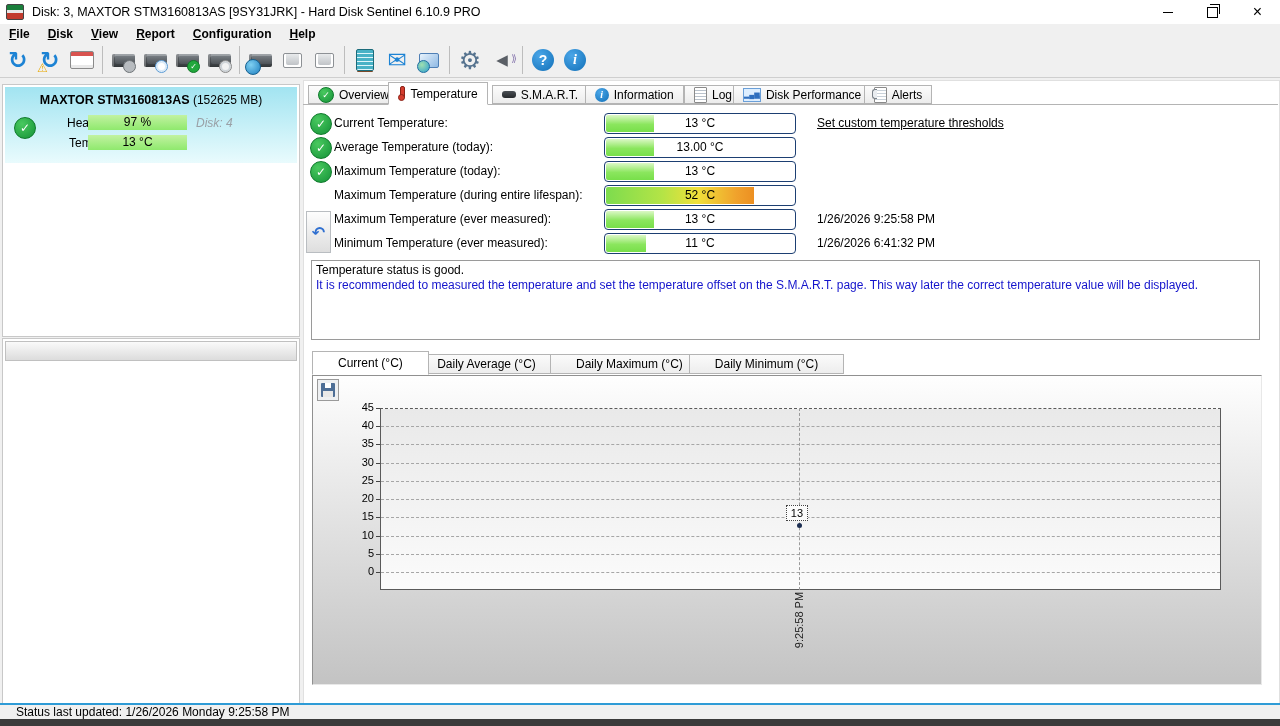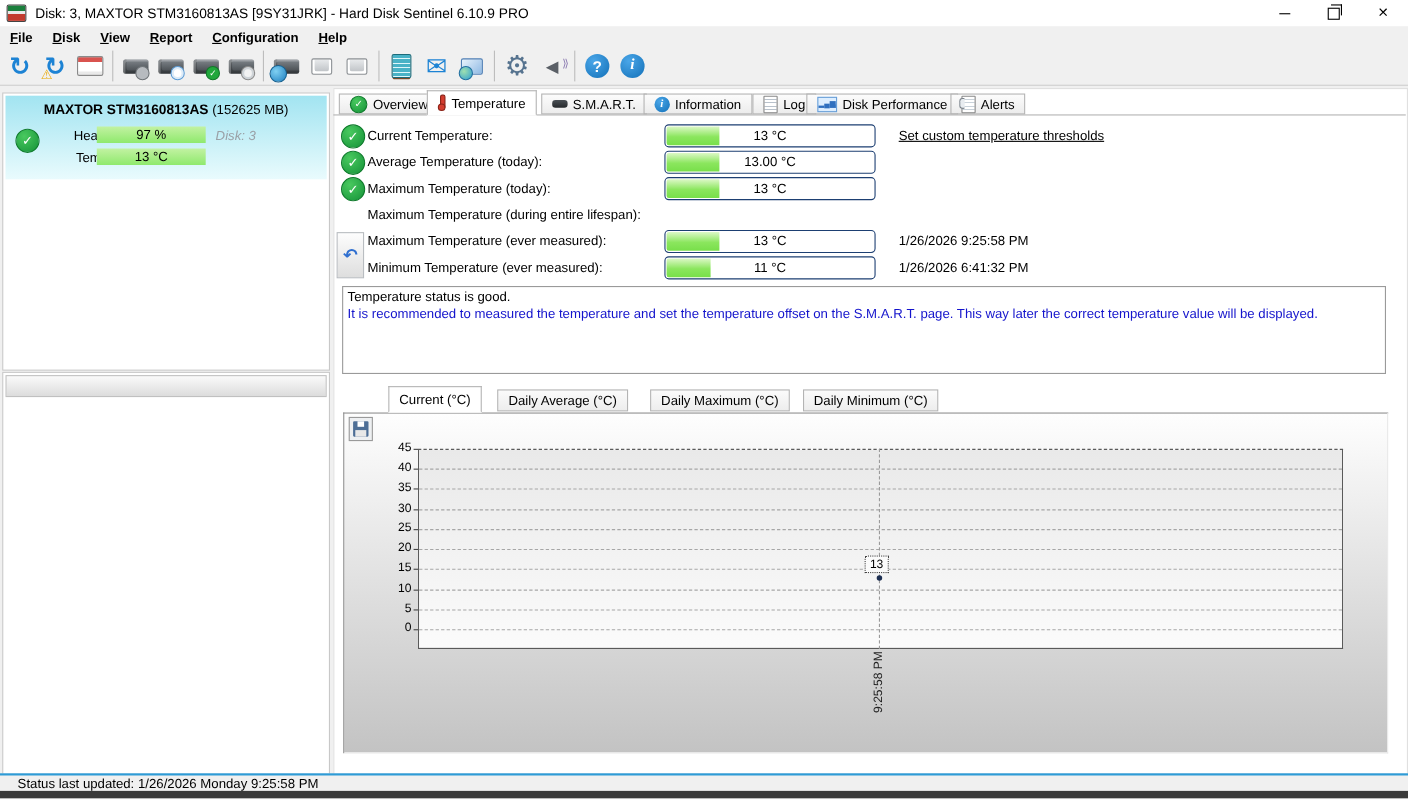--- a/index.html
+++ b/index.html
@@ -80,21 +80,21 @@
   .tbar .fill.heat{background:linear-gradient(90deg,#7ddc4e,#b4e446 38%,#f0e03a 62%,#f0a22c 88%,#ec8f22);}
   .tbar .tval{position:absolute;left:0;right:0;top:2px;text-align:center;}
   .trow-extra{position:absolute;left:817px;top:3px;}
   a.threshold{color:#000;text-decoration:underline;cursor:pointer;}
   .undo-btn{position:absolute;left:306px;top:211px;width:23px;height:40px;border:1px solid #b9bdc1;background:linear-gradient(#fdfdfd,#dedede);display:flex;align-items:center;justify-content:center;cursor:default;}
   .undo-btn span{color:#2f6fd0;font-size:16px;font-weight:bold;}
   
   .statusbox{position:absolute;left:311px;top:260px;width:949px;height:80px;border:1px solid #9a9a9a;background:#fff;padding:2px 4px;box-sizing:border-box;line-height:15px;}
   .rec{color:#1414cc;}
   
-  .ctab{position:absolute;display:flex;align-items:center;padding:0 9px;border:1px solid #b4b4b4;background:linear-gradient(#fbfbfb,#ededed);height:20px;top:354px;font-size:12px;box-sizing:border-box;cursor:default;white-space:nowrap;margin-left:41px;}
+  .ctab{position:absolute;display:flex;align-items:center;padding:0 25px;border:1px solid #b4b4b4;background:linear-gradient(#fbfbfb,#ededed);height:20px;top:354px;font-size:12px;box-sizing:border-box;cursor:default;white-space:nowrap;}
   .ctab.active{background:#fff;height:24px;top:351px;border-bottom:1px solid #fff;z-index:2;}
   .chartpanel{position:absolute;left:312px;top:375px;width:950px;height:310px;background:linear-gradient(180deg,#fefefe,#c3c3c3);border:1px solid #909090;border-right-color:#e8e8e8;border-bottom-color:#e8e8e8;box-sizing:border-box;}
   .savebtn{position:absolute;left:317px;top:379px;width:20px;height:20px;border:1px solid #9a9a9a;background:#eef0f2;display:flex;align-items:center;justify-content:center;cursor:default;}
   .floppy{width:14px;height:14px;background:#4d6e96;border-radius:1px;position:relative;}
   .floppy:before{content:"";position:absolute;left:4px;top:0;width:6px;height:5px;background:#fff;}
   .floppy:after{content:"";position:absolute;left:2px;bottom:0;width:10px;height:6px;background:#e8e8e8;}
   .plot{position:absolute;left:380px;top:408px;width:841px;height:182px;border:1px solid #5a5a5a;border-top:1px dashed #5a5a5a;background:linear-gradient(180deg,#e9e9e9,#fbfbfb);box-sizing:border-box;}
   .gline{position:absolute;left:381px;width:839px;height:0;border-top:1px dashed #a6a6a6;}
   .ytick{position:absolute;width:4px;height:0;border-top:1px solid #444;left:376px;}
   .ylab{position:absolute;width:34px;text-align:right;font-size:11px;left:340px;}
@@ -163,21 +163,21 @@
 
   <div class="panel" style="left:2px;top:84px;width:296px;height:251px;">
     <div class="diskcard">
       <div class="cardtitle">
         <b>MAXTOR STM3160813AS</b>
         <span>(152625 MB)</span>
       </div>
       <div class="chk card-chk">✓</div>
       <div class="cardrow-label" style="left:28px;top:29px;">Health:</div>
       <div class="sbar" style="left:83px;top:28px;">97 %</div>
-      <div class="carddisk" style="left:191px;top:29px;">Disk: 3</div>
+      <div class="carddisk" style="left:191px;top:29px;">Disk: 4</div>
       <div class="cardrow-label" style="left:28px;top:49px;">Temp.:</div>
       <div class="sbar" style="left:83px;top:48px;">13 °C</div>
     </div>
   </div>
 
   <div class="panel" style="left:2px;top:338px;width:296px;height:366px;">
     <div class="p2header"></div>
   </div>
 
   <div class="panel" style="left:303px;top:80px;width:975px;height:624px;border-color:#e0e0e0;"></div>
@@ -235,20 +235,24 @@
       <div class="temp-row" style="top: 161px;">
         <div class="chk">✓</div>
         <div class="trow-label">Maximum Temperature (today):</div>
         <div class="tbar">
           <div class="fill" style="width: 25%;"></div>
           <div class="tval">13 °C</div>
         </div>
       </div>
       <div class="temp-row" style="top: 185px;">
         <div class="trow-label">Maximum Temperature (during entire lifespan):</div>
+        <div class="tbar">
+          <div class="fill heat" style="width: 78%;"></div>
+          <div class="tval">52 °C</div>
+        </div>
       </div>
       <div class="temp-row" style="top: 209px;">
         <div class="trow-label">Maximum Temperature (ever measured):</div>
         <div class="tbar">
           <div class="fill" style="width: 25%;"></div>
           <div class="tval">13 °C</div>
         </div>
         <div class="trow-extra">1/26/2026 9:25:58 PM</div>
       </div>
       <div class="temp-row" style="top: 233px;">

